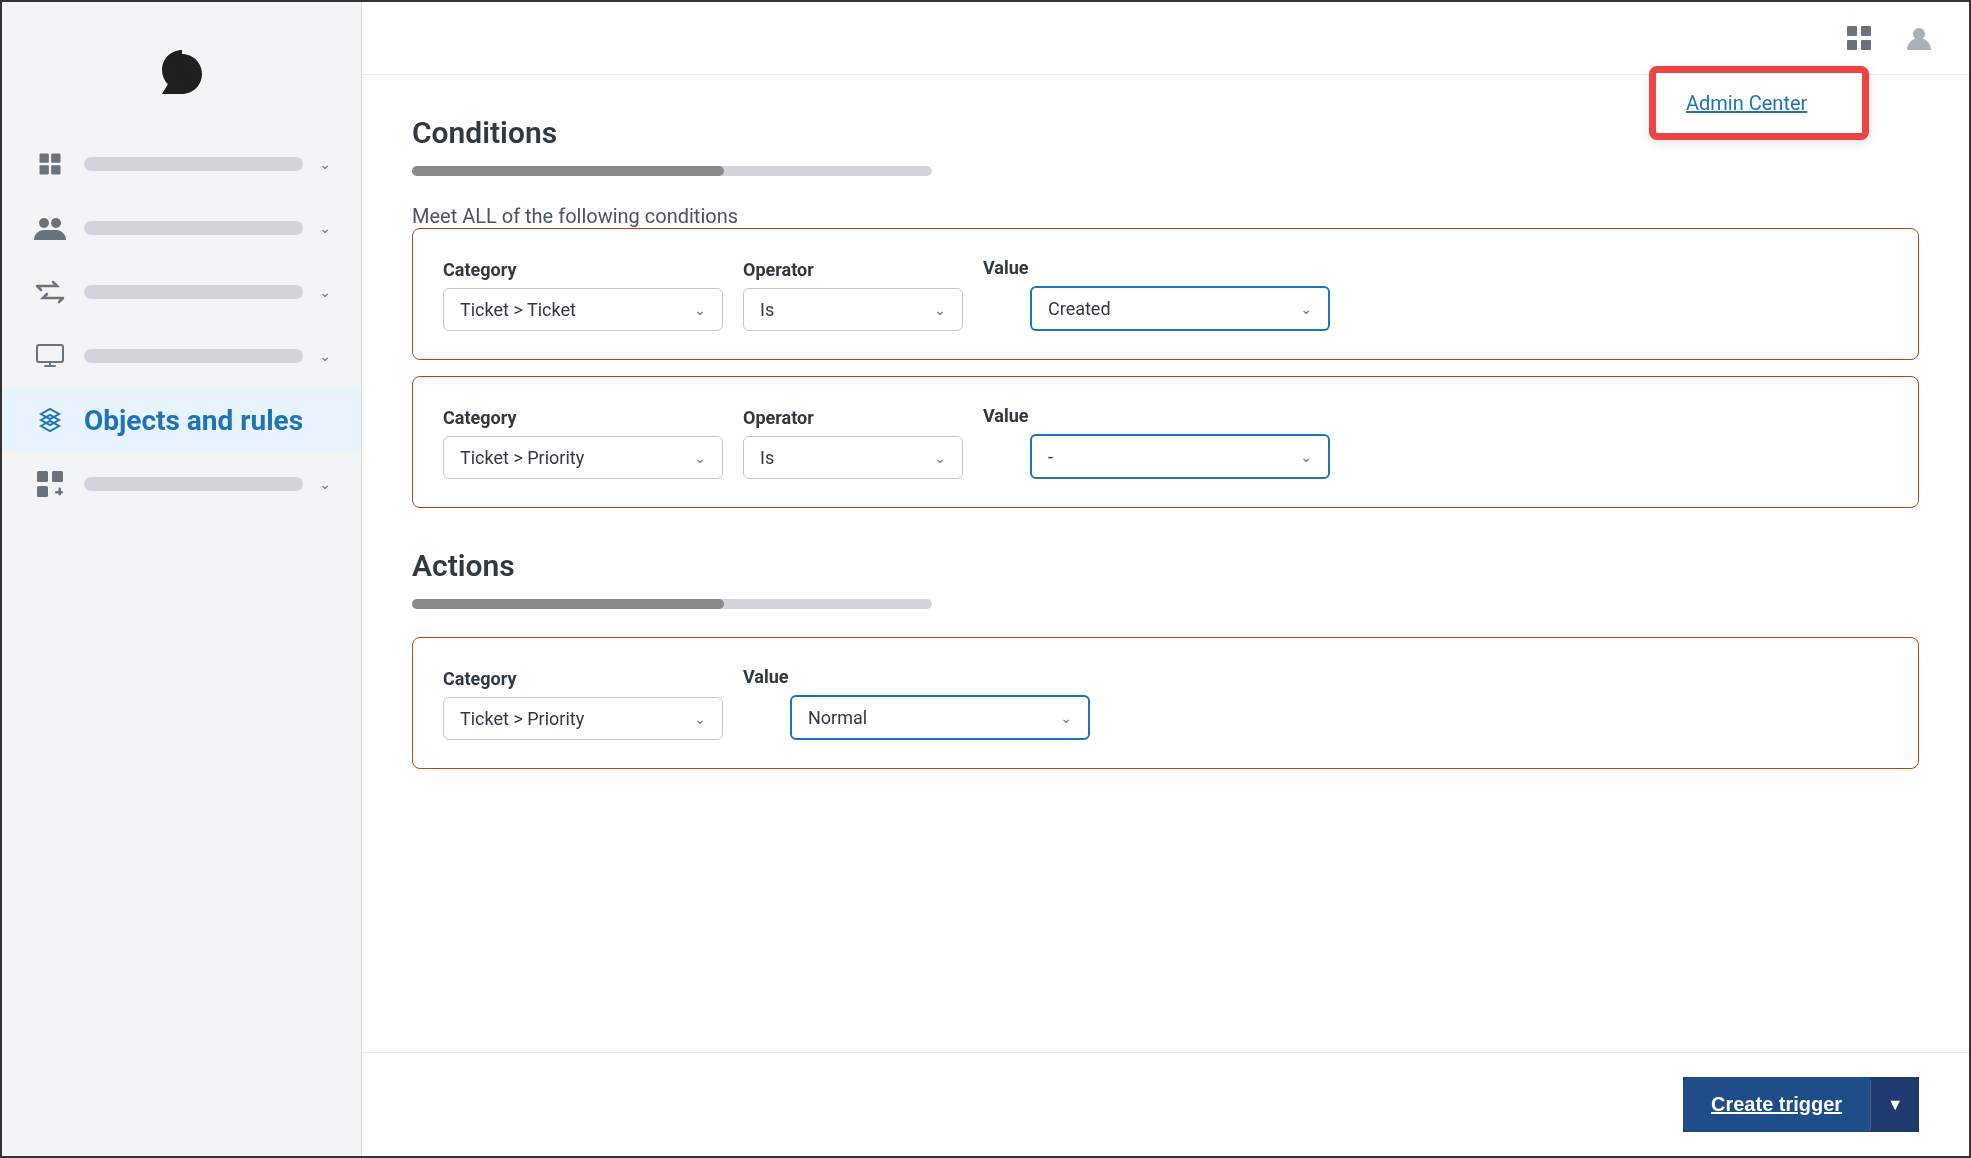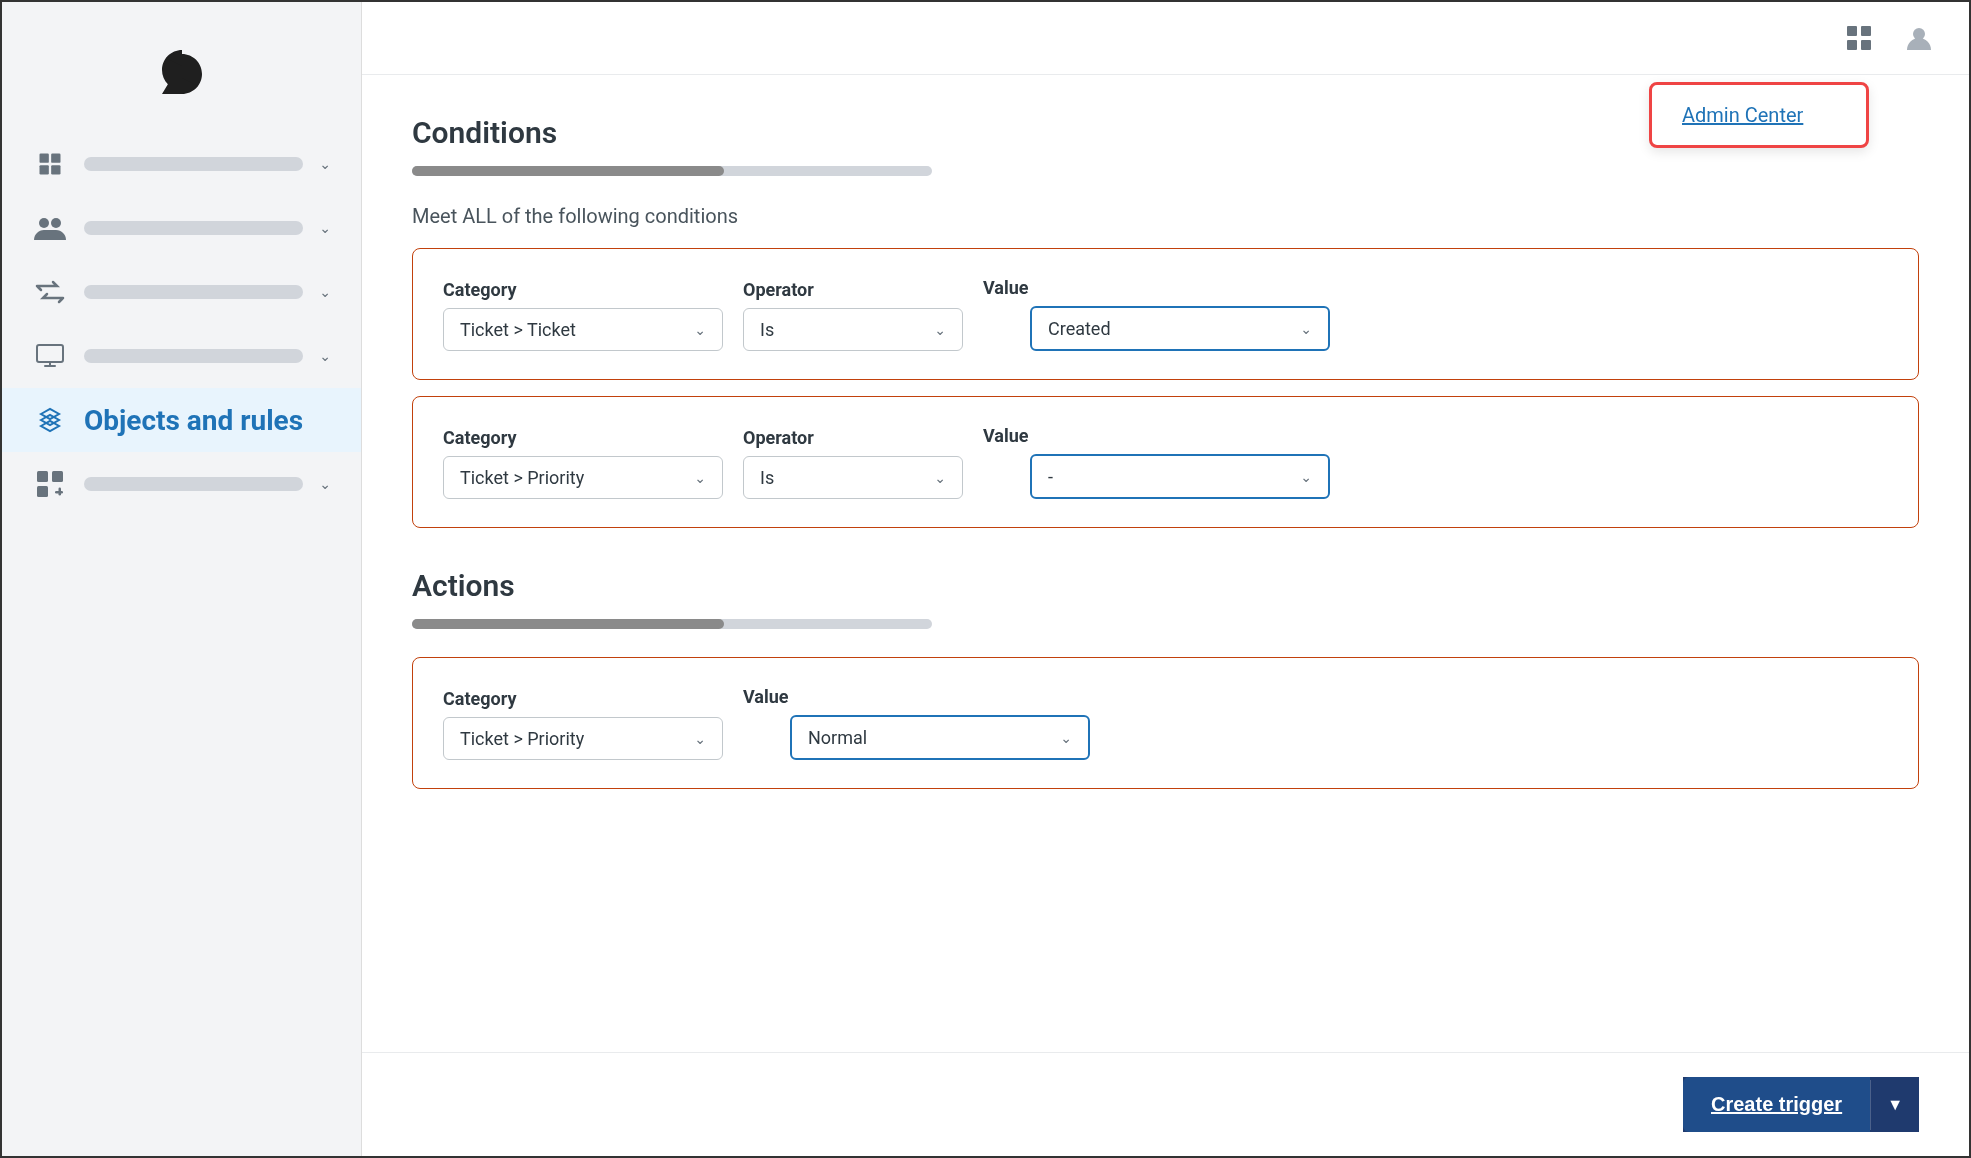--- a/index.html
+++ b/index.html
@@ -114,24 +114,24 @@
       width: 40px;
       height: 40px;
       display: flex;
       align-items: center;
       justify-content: center;
       color: #68737d;
       cursor: pointer;
     }
     .admin-center-dropdown {
       position: absolute;
-      top: 80px;
+      top: 64px;
       right: 100px;
       background: #fff;
-      border: 3px solid #ef4444;
+      border: 7px solid #ef4444;
       border-radius: 8px;
       padding: 18px 30px;
       box-shadow: 0 4px 12px rgba(0,0,0,0.1);
       z-index: 10;
       min-width: 220px;
     }
     .admin-center-link {
       color: #1f73b7;
       font-size: 20px;
       text-decoration: underline;
@@ -164,21 +164,20 @@
     .progress-bar-fill {
       height: 100%;
       background: #8a8a8a;
       border-radius: 5px;
       width: 60%;
     }
 
     .conditions-label {
       font-size: 20px;
       color: #49545c;
-      margin-bottom: 20px;
     }
 
     .condition-row {
       border: 1px solid #c2410c;
       border-radius: 8px;
       padding: 28px 30px;
       margin-bottom: 16px;
       background: #fff;
     }
 

